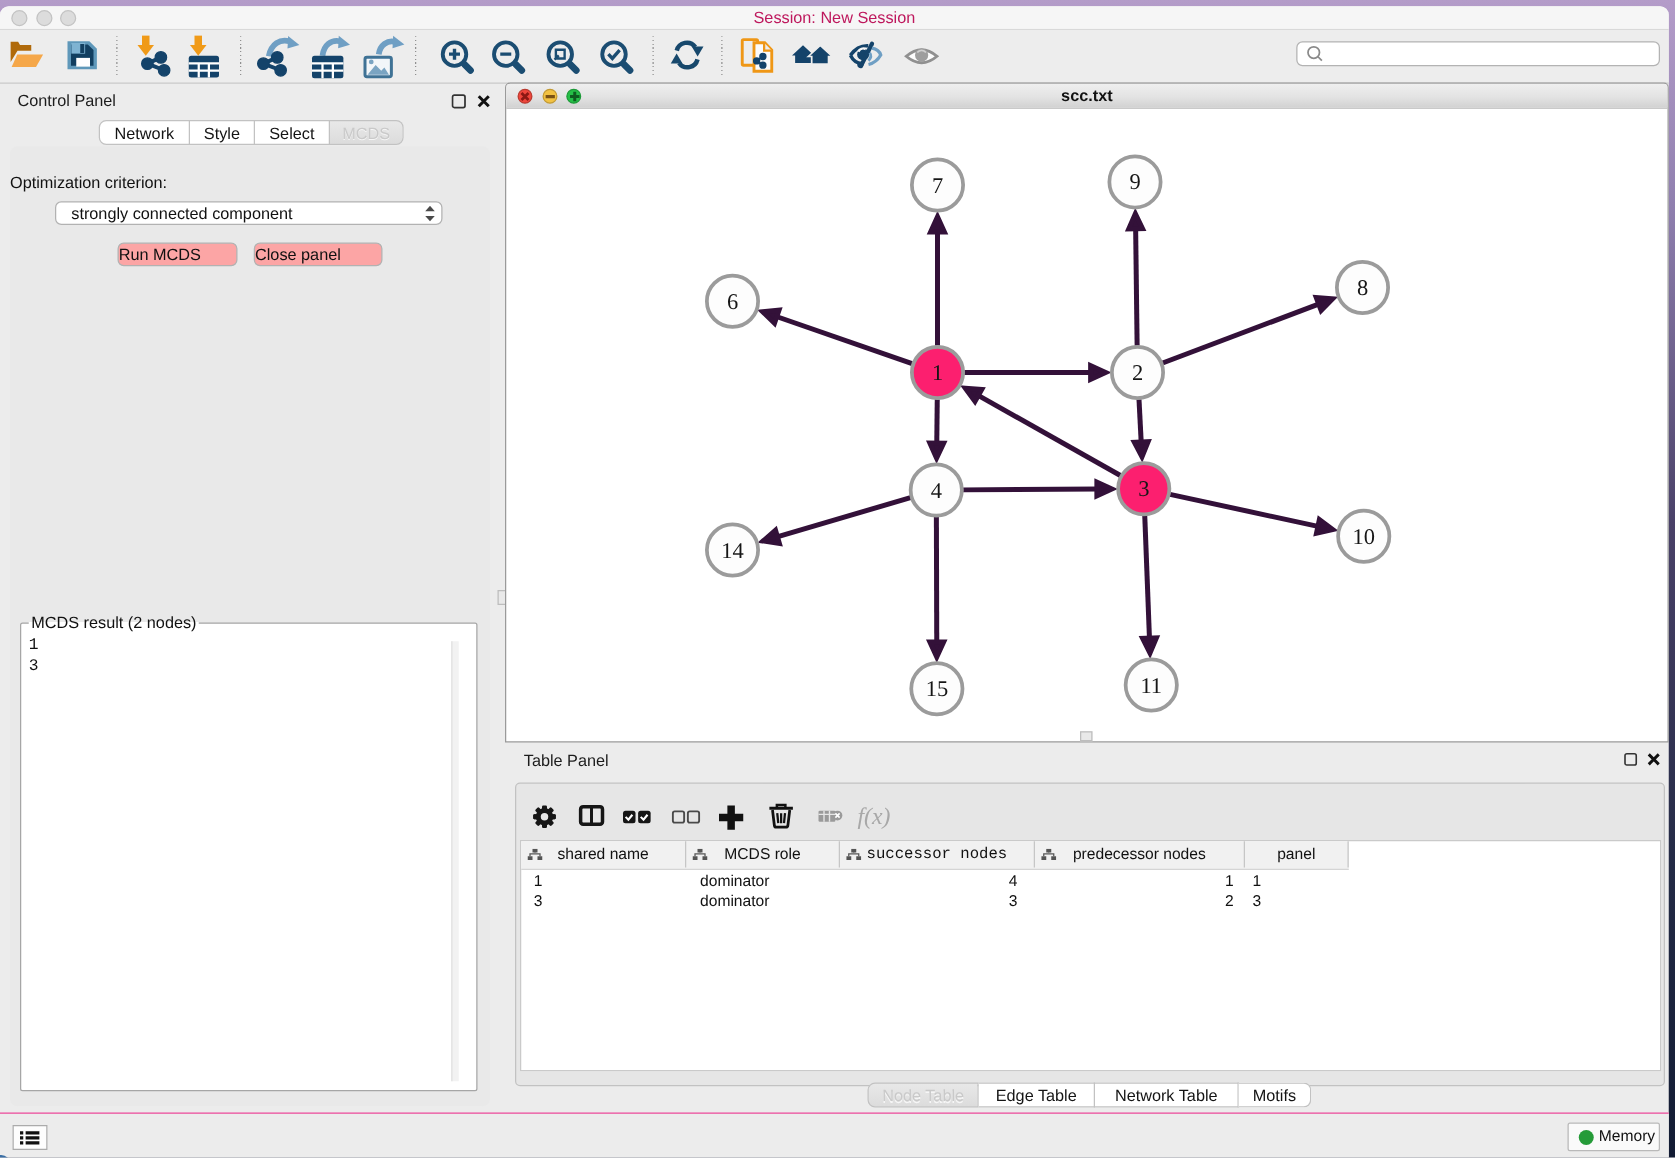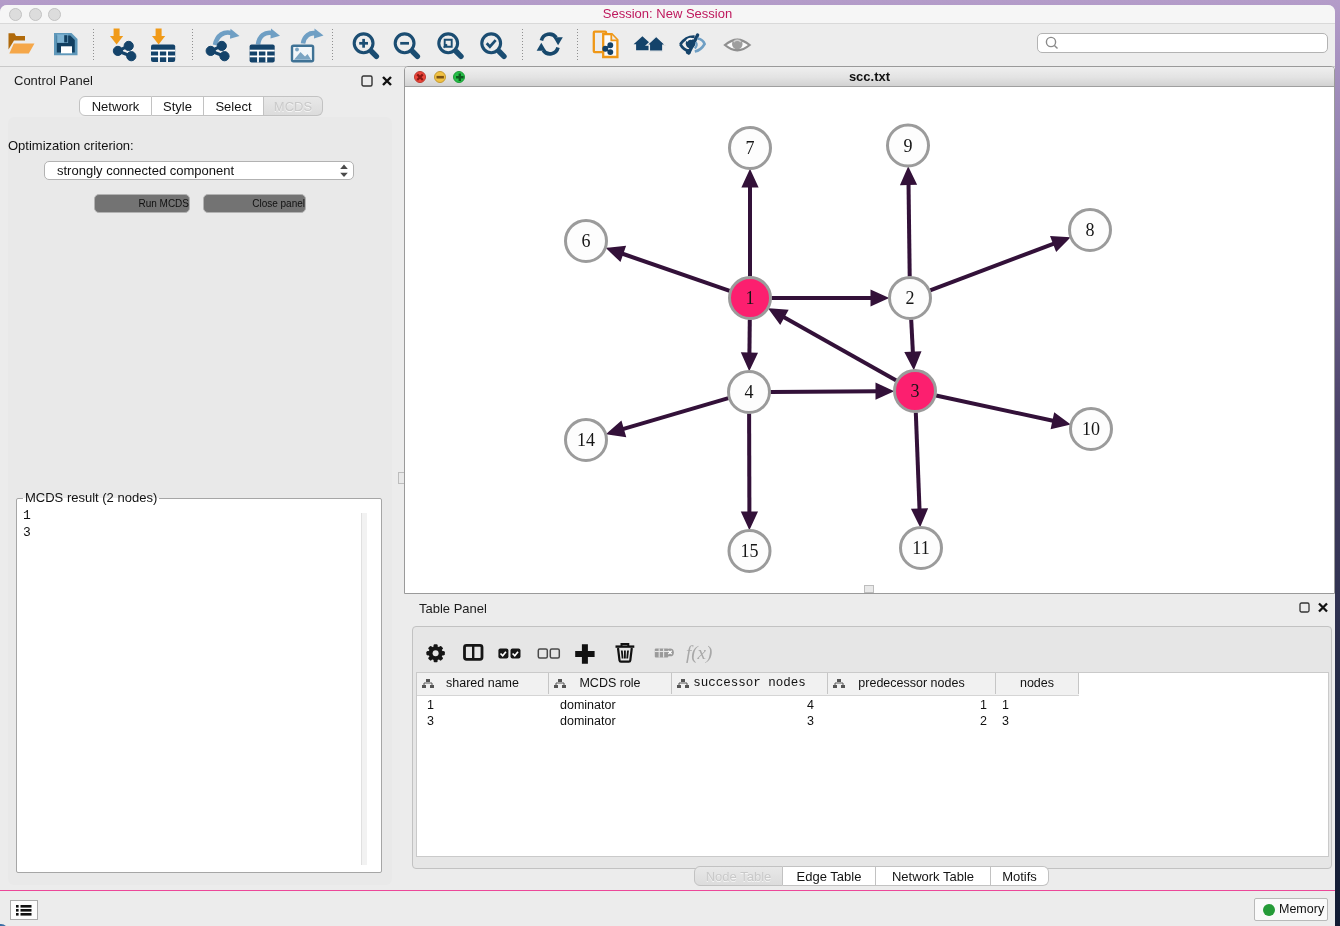--- a/index.html
+++ b/index.html
@@ -26,22 +26,22 @@
 .tab{border:1px solid #c2c2c2;border-left:none;background:#fff;color:#141414;
  display:flex;align-items:center;justify-content:center;}
 .tab.first{border-left:1px solid #c2c2c2;border-radius:6px 0 0 6px;}
 .tab.last{border-radius:0 6px 6px 0;}
 .tab.dis{background:linear-gradient(180deg,#e8e8e8,#dcdcdc);color:#c9c9c9;text-shadow:0 1px 0 #f6f6f6;}
 #cpbody{position:absolute;left:8px;top:112px;width:384px;height:768px;background:#e9e9e9;
  border-radius:6px;}
 #optlab{position:absolute;left:0;top:21px;width:100%;text-align:left;font-size:13px;color:#111;}
 #combo{position:absolute;box-sizing:border-box;left:36px;top:44px;width:310px;height:19px;background:#fff;
  border:1px solid #b2b2b2;border-radius:5px;font-size:13px;color:#111;padding-left:12px;line-height:17px;}
-.btn{position:absolute;height:17px;background:#737373;border:1px solid #b2b2b2;border-radius:5px;
- font-size:10px;color:#111;text-align:right;line-height:17px;}
+.btn{position:absolute;height:17px;background:#fca5a5;border:1px solid #b2b2b2;border-radius:5px;
+ font-size:13px;color:#111;text-align:left;line-height:17px;}
 #grpbox{position:absolute;left:8px;top:381px;width:364px;height:373px;background:#fff;
  border:1px solid #a6a6a6;border-radius:2px;}
 #grplab{position:absolute;left:15px;top:373px;font-size:13px;color:#111;padding:0 2px;
  background:linear-gradient(180deg,#e9e9e9 52%,#ffffff 52%);}
 #mcdsres{position:absolute;left:6px;top:8px;font-family:"Liberation Mono",monospace;
  font-size:13px;line-height:17px;color:#111;}
 
 #netwin{position:absolute;left:404px;top:61px;width:931px;height:528px;
  border:1px solid #9a9a9a;border-radius:4px 4px 0 0;box-sizing:border-box;background:#fff;}
 #nettitle{position:absolute;left:0;top:0;width:100%;height:19px;border-radius:3px 3px 0 0;
@@ -397,21 +397,21 @@
               <rect x="0" y="6" width="4" height="3" fill="#555"></rect>
               <rect x="8" y="6" width="4" height="3" fill="#555"></rect>
               <path d="M2,6 v-2 h8 v2 M6,3 v-2" stroke="#555" fill="none"></path>
             </svg>successor nodes</div>
         <div class="hcol" style="left:411px;width:167px;"><svg class="hico" width="12" height="10">
               <rect x="4" y="0" width="4" height="3" fill="#555"></rect>
               <rect x="0" y="6" width="4" height="3" fill="#555"></rect>
               <rect x="8" y="6" width="4" height="3" fill="#555"></rect>
               <path d="M2,6 v-2 h8 v2 M6,3 v-2" stroke="#555" fill="none"></path>
             </svg>predecessor nodes</div>
-        <div class="hcol" style="left:579px;width:82px;">nodes</div>
+        <div class="hcol" style="left:579px;width:82px;">panel</div>
       </div>
       <div id="rows">
         <div class="cell" style="left:10px;top:23px;">1</div>
         <div class="cell" style="left:143px;top:23px;">dominator</div>
         <div class="cell" style="left:302px;top:23px;width:95px;text-align:right;">4</div>
         <div class="cell" style="left:470px;top:23px;width:100px;text-align:right;">1</div>
         <div class="cell" style="left:585px;top:23px;">1</div>
         <div class="cell" style="left:10px;top:39px;">3</div>
         <div class="cell" style="left:143px;top:39px;">dominator</div>
         <div class="cell" style="left:302px;top:39px;width:95px;text-align:right;">3</div>

